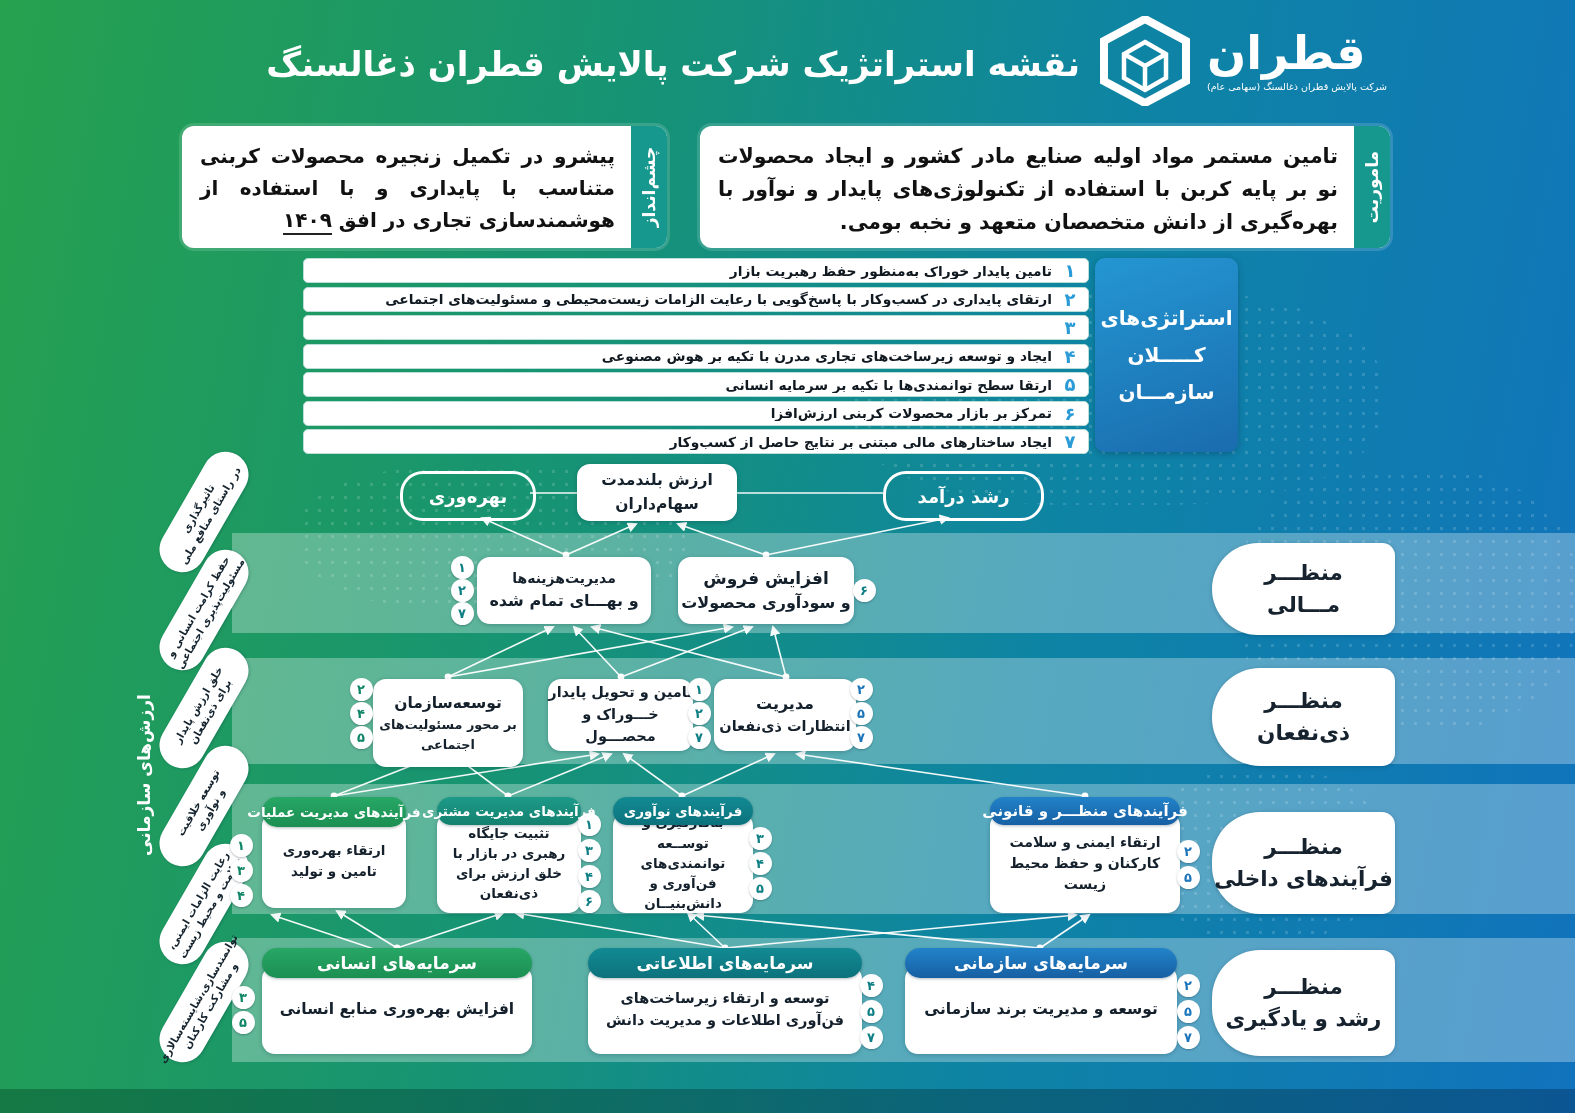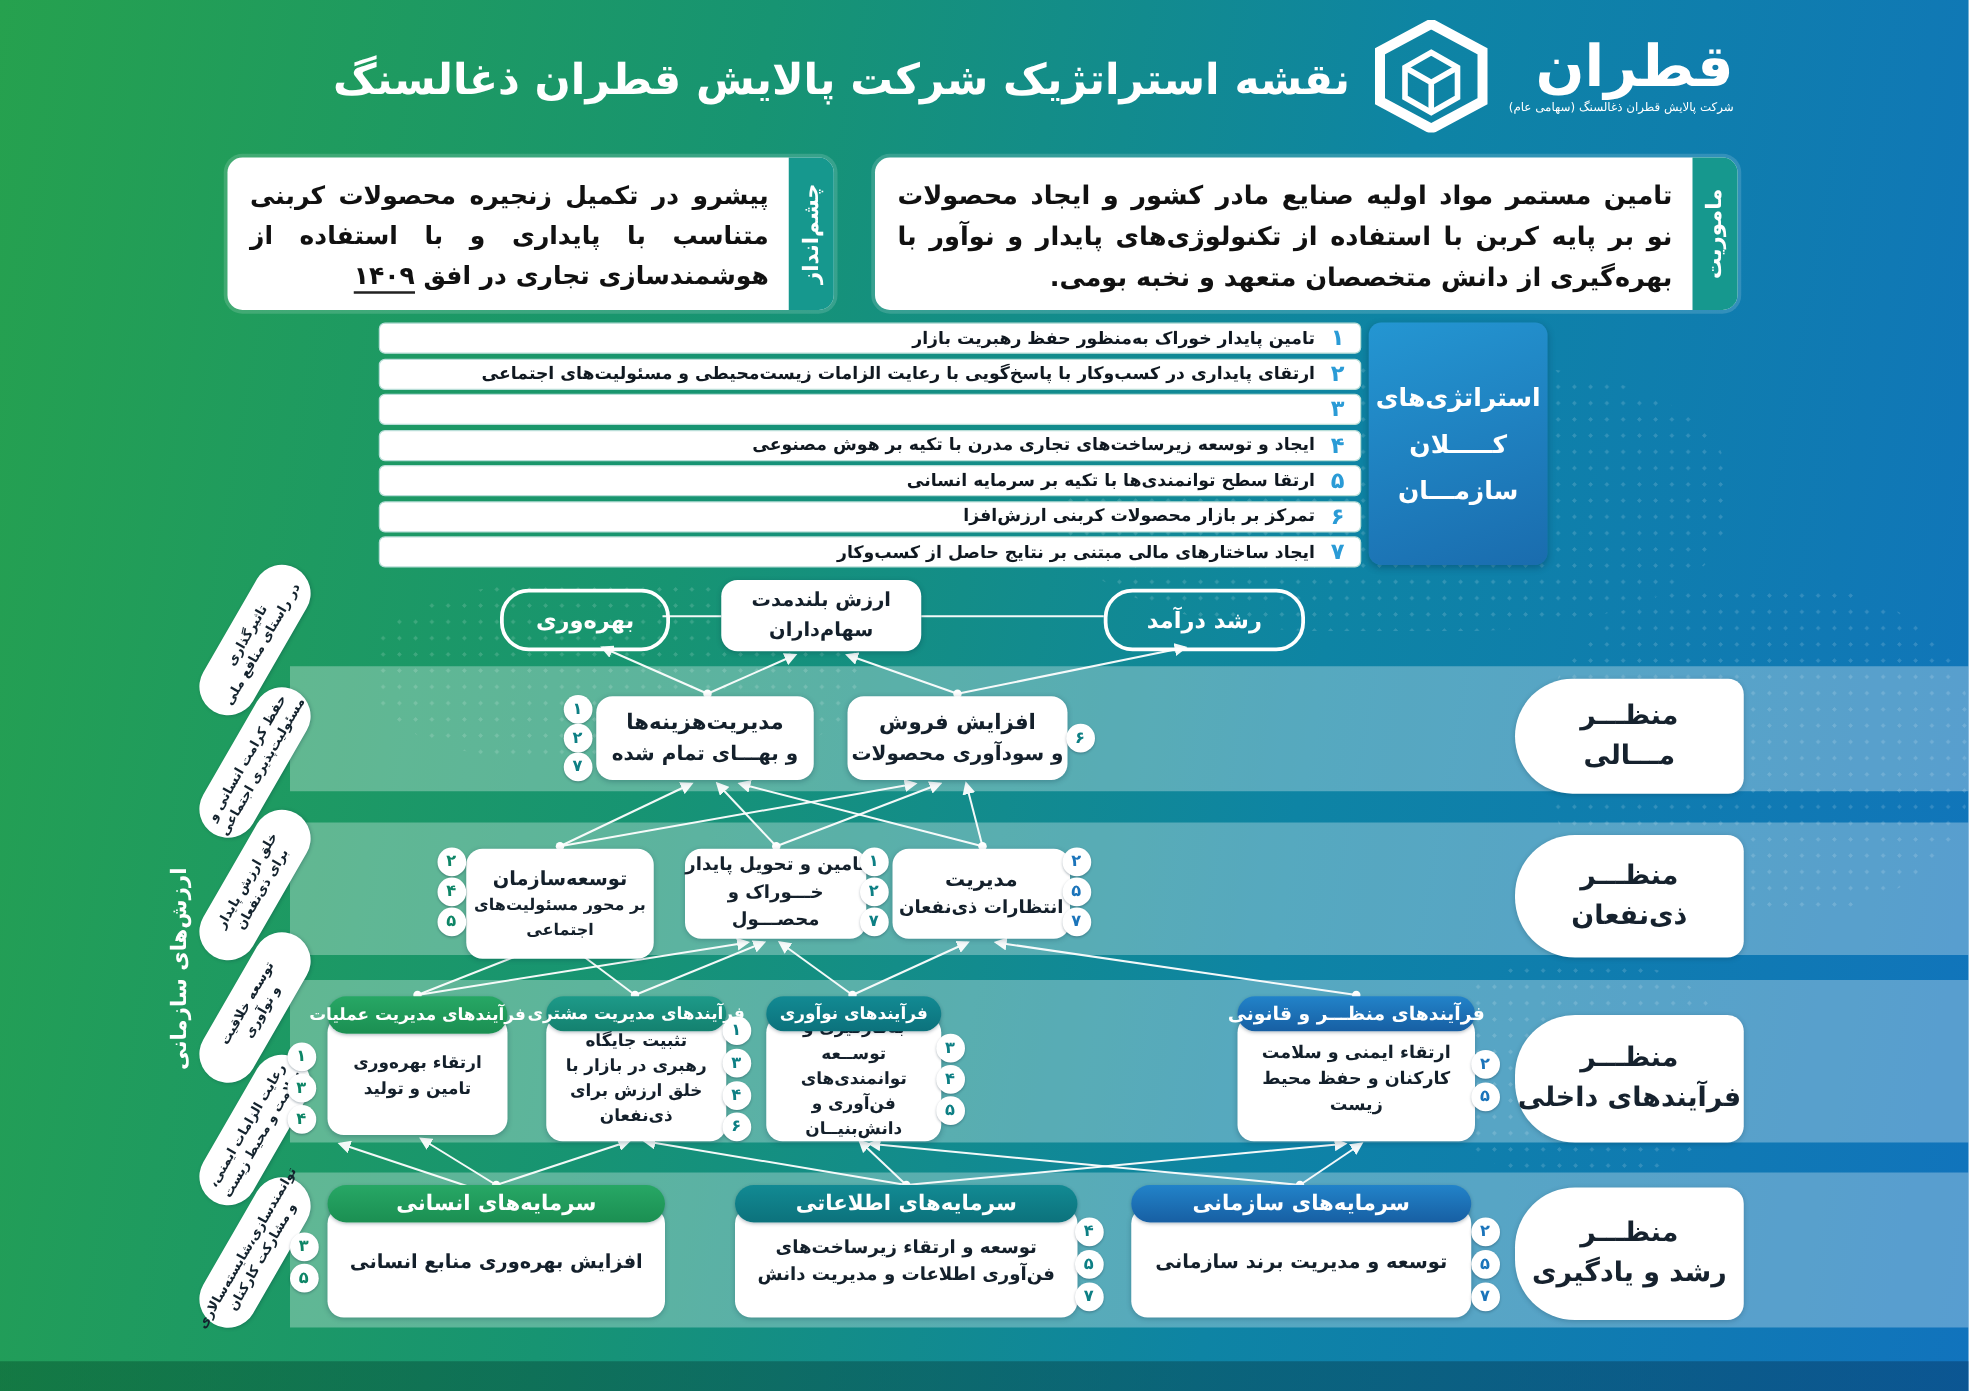--- a/index.html
+++ b/index.html
@@ -12,21 +12,21 @@
     background-image:radial-gradient(rgba(255,255,255,.45) 1.5px,transparent 1.7px);
     background-size:13px 13px;}
   .band{position:absolute;left:232px;right:0;background:rgba(255,255,255,.30);z-index:2;}
   .bottom-strip{position:absolute;left:0;right:0;bottom:0;height:24px;z-index:3;
     background:linear-gradient(90deg,rgba(9,92,50,.55),rgba(7,62,112,.55));}
   .arrows{position:absolute;inset:0;z-index:5;}
   .arrows line{stroke:#fff;stroke-width:1.6;opacity:.95;}
 
   .page-title{position:absolute;top:44px;right:495px;color:#fff;font-weight:bold;font-size:34px;z-index:10;white-space:nowrap;}
   .logo{position:absolute;top:16px;right:188px;display:flex;align-items:center;gap:12px;z-index:10;color:#fff;}
-  .logo-text{display:flex;flex-direction:column;align-items:flex-start;}
+  .logo-text{display:flex;flex-direction:column;align-items:flex-end;}
   .logo-name{font-size:46px;font-weight:bold;line-height:1;}
   .logo-sub{font-size:9.5px;margin-top:5px;white-space:nowrap;}
 
   .panel{position:absolute;background:#fff;border-radius:12px;z-index:10;box-shadow:0 0 0 3px rgba(255,255,255,.15);}
   .panel-text{position:absolute;inset:0;padding:14px 52px 12px 18px;font-size:20.5px;font-weight:bold;color:#111;
     line-height:1.6;text-align:justify;}
   .vtab{position:absolute;top:0;bottom:0;right:0;width:36px;background:#16988e;border-radius:0 12px 12px 0;
     display:flex;align-items:center;justify-content:center;}
   .vtab span{transform:rotate(-90deg);white-space:nowrap;color:#fff;font-weight:bold;font-size:17px;}
   .year-underline{border-bottom:2.5px solid #222;padding-bottom:1px;}
@@ -231,21 +231,21 @@
     <span>بهره‌وری</span>
   </div>
   <div class="node" style="left:577px;top:464px;width:160px;height:57px;font-size:15.5px;">
     <span>ارزش بلندمدت سهام‌داران</span>
   </div>
   <div class="oval" style="left:883px;top:471px;width:155px;height:44px;">
     <span>رشد درآمد</span>
   </div>
 
   <div class="node" style="left:477px;top:557px;width:174px;height:67px;">
-    <span style="font-size:17px;">مدیریت‌هزینه‌ها</span>
+    <span style="font-size:14px;">مدیریت‌هزینه‌ها</span>
     <span style="font-size:16px;">و بهـــای تمام شده</span>
   </div>
   <span class="badge bt" style="left:462px;top:567px;">۱</span>
   <span class="badge bt" style="left:462px;top:590px;">۲</span>
   <span class="badge bt" style="left:462px;top:613px;">۷</span>
 
   <div class="node" style="left:678px;top:557px;width:176px;height:67px;">
     <span style="font-size:17px;">افزایش فروش</span>
     <span style="font-size:16px;text-align:right;">و سودآوری محصولات</span>
   </div>

